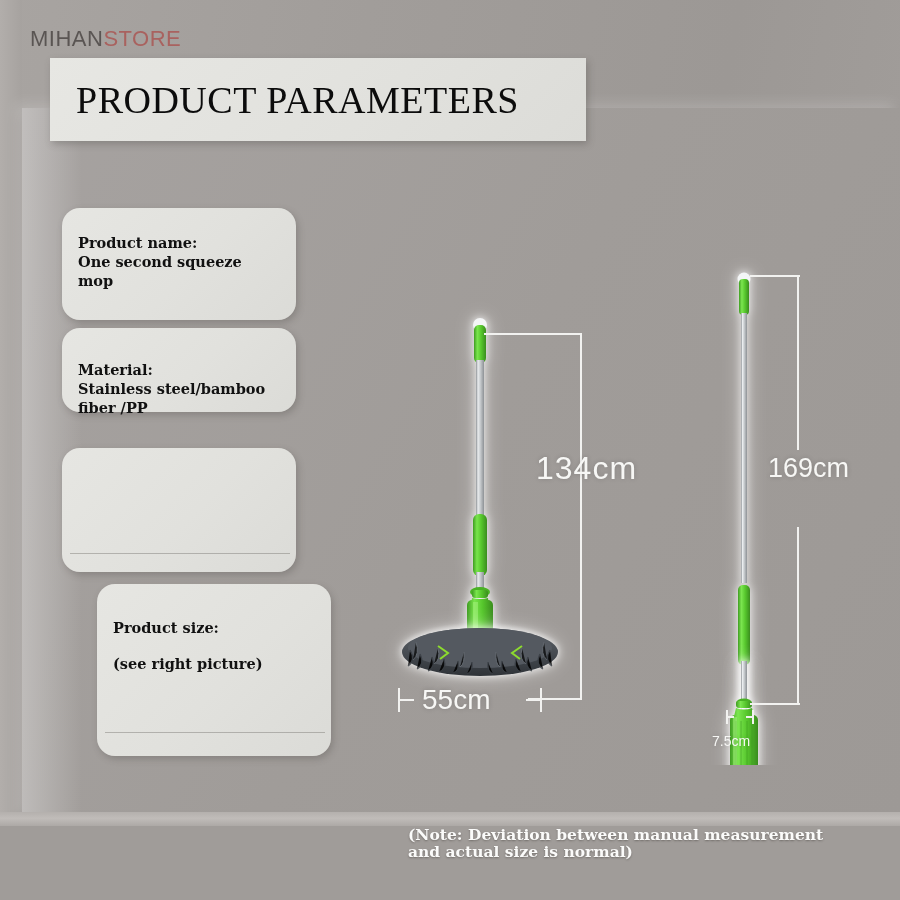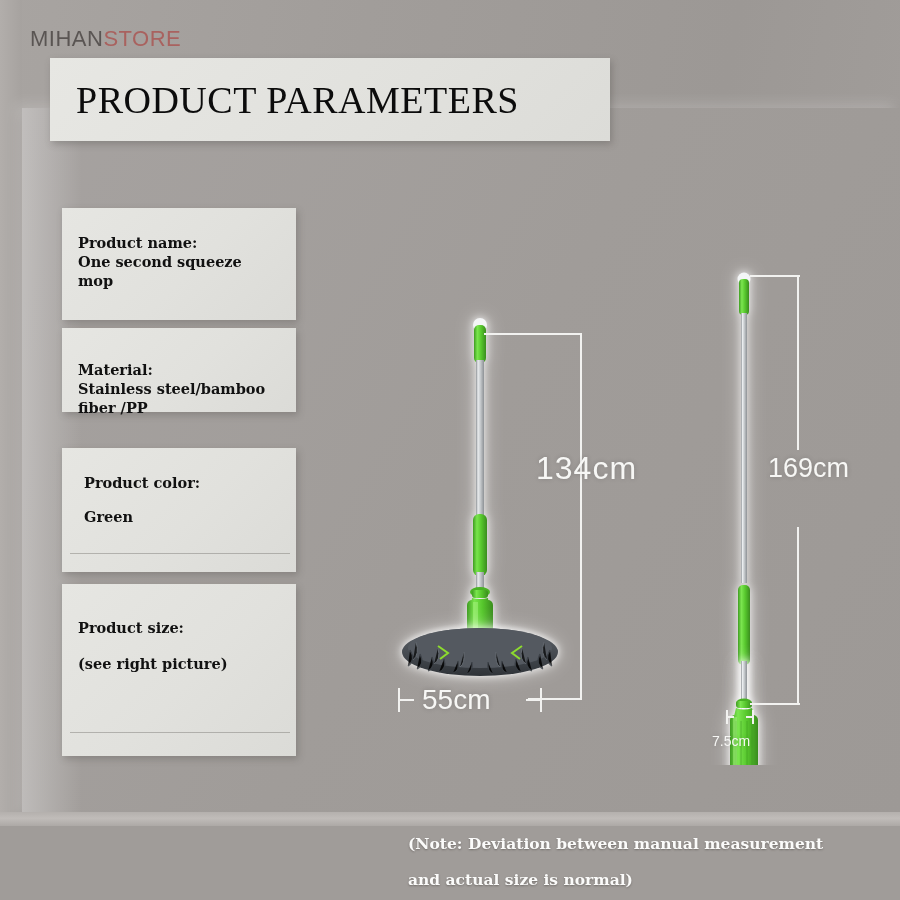--- a/index.html
+++ b/index.html
@@ -48,54 +48,54 @@
     font-size:22px;letter-spacing:0.5px;font-weight:400;
   }
   .brand .m{color:#5a5553;}
   .brand .s{color:#a9625f;}
 
   
   .title-panel{
     position:absolute;left:50px;top:58px;width:536px;height:83px;
     background:linear-gradient(135deg,#e7e7e3 0%,#e1e1dd 60%,#dcdcd8 100%);
     box-shadow:2px 3px 7px rgba(70,65,62,0.30);
-    padding-left:24px;
   }
   .title-text{
     position:absolute;left:26px;top:50%;transform:translateY(-50%);
     font-family:"Liberation Serif", serif;
     font-size:38px;color:#0c0c0c;letter-spacing:0.5px;white-space:nowrap;
   }
 
   
   .info-box{
     position:absolute;left:62px;width:234px;
     background:linear-gradient(135deg,#e6e6e2 0%,#e1e1dd 55%,#dbdbd7 100%);
     box-shadow:2px 3px 7px rgba(70,65,62,0.28);
+    border-radius:18px;
   }
   .info-text{
     position:absolute;left:16px;right:10px;
     font-family:"DejaVu Serif", serif;
     font-weight:700;
     font-size:14.5px;line-height:19px;color:#111;
     white-space:pre-line;
   }
   .sep-line{
     position:absolute;left:8px;right:6px;height:1px;
     background:rgba(120,118,114,0.45);
   }
 
   #box1{top:208px;height:112px;}
   #box1 .info-text{top:25px;}
   #box2{top:328px;height:84px;}
   #box2 .info-text{top:32px;}
   #box3{top:448px;height:124px;}
   #box3 .info-text{top:18px;left:22px;line-height:34px;}
   #box3 .sep-line{top:105px;}
-  #box4{top:584px;height:172px;}
+  #box4{top:584px;height:172px;margin-left:35px;}
   #box4 .info-text{top:26px;line-height:36px;}
   #box4 .sep-line{top:148px;}
 
   
   .prod{position:absolute;text-align:right;}
 
   
   .glow{filter:drop-shadow(0 0 4px rgba(255,255,255,0.85)) drop-shadow(0 0 9px rgba(255,255,255,0.45));}
 
   
@@ -106,21 +106,21 @@
     color:#f7f7f5;font-weight:400;
     text-shadow:0 0 5px rgba(0,0,0,0.18);
     white-space:nowrap;
   }
 
   
   .note{
     position:absolute;left:408px;top:826px;width:470px;
     font-family:"DejaVu Serif", serif;
     font-weight:700;
-    font-size:15.5px;line-height:36px;color:#fbfbfa;
+    font-size:15.5px;line-height:17px;color:#fbfbfa;
     text-shadow:0 1px 2px rgba(60,55,52,0.45);
   }
 </style>
 </head>
 <body>
 
 <div id="page">
 
   <div class="bg-base"></div>
   <div class="bg-left-strip"></div>
@@ -139,22 +139,20 @@
     <div class="info-text">Product name:
 One second squeeze
 mop</div>
   </div>
   <div class="info-box" id="box2">
     <div class="info-text">Material:
 Stainless steel/bamboo
 fiber /PP</div>
   </div>
   <div class="info-box" id="box3">
-    <div class="info-text">Product color:
-Green</div>
     <div class="sep-line"></div>
   </div>
   <div class="info-box" id="box4">
     <div class="info-text">Product size:
 (see right picture)</div>
     <div class="sep-line"></div>
   </div>
 
   <div class="prod" style="left:380px;top:300px;width:230px;height:420px;">
     <svg width="230" height="420" viewBox="0 0 230 420">

